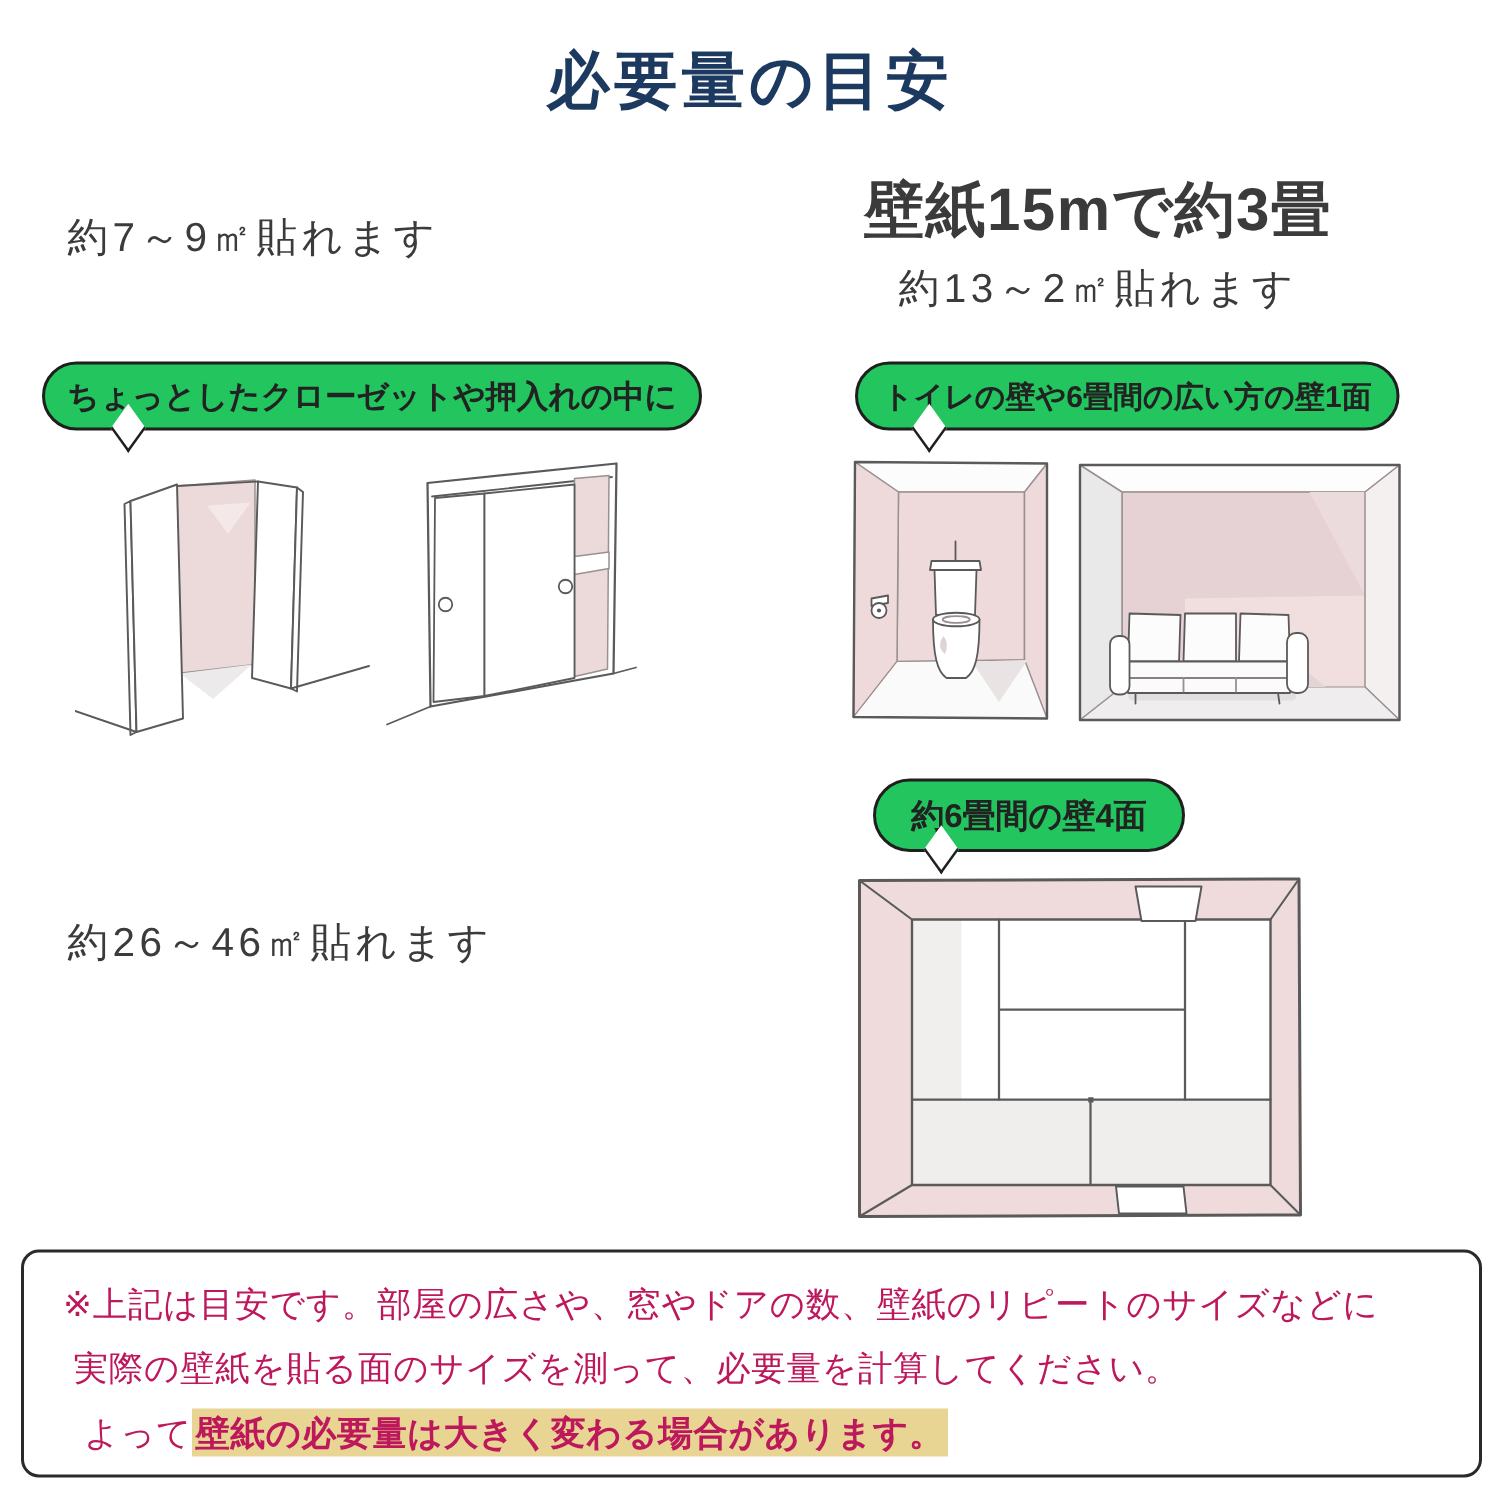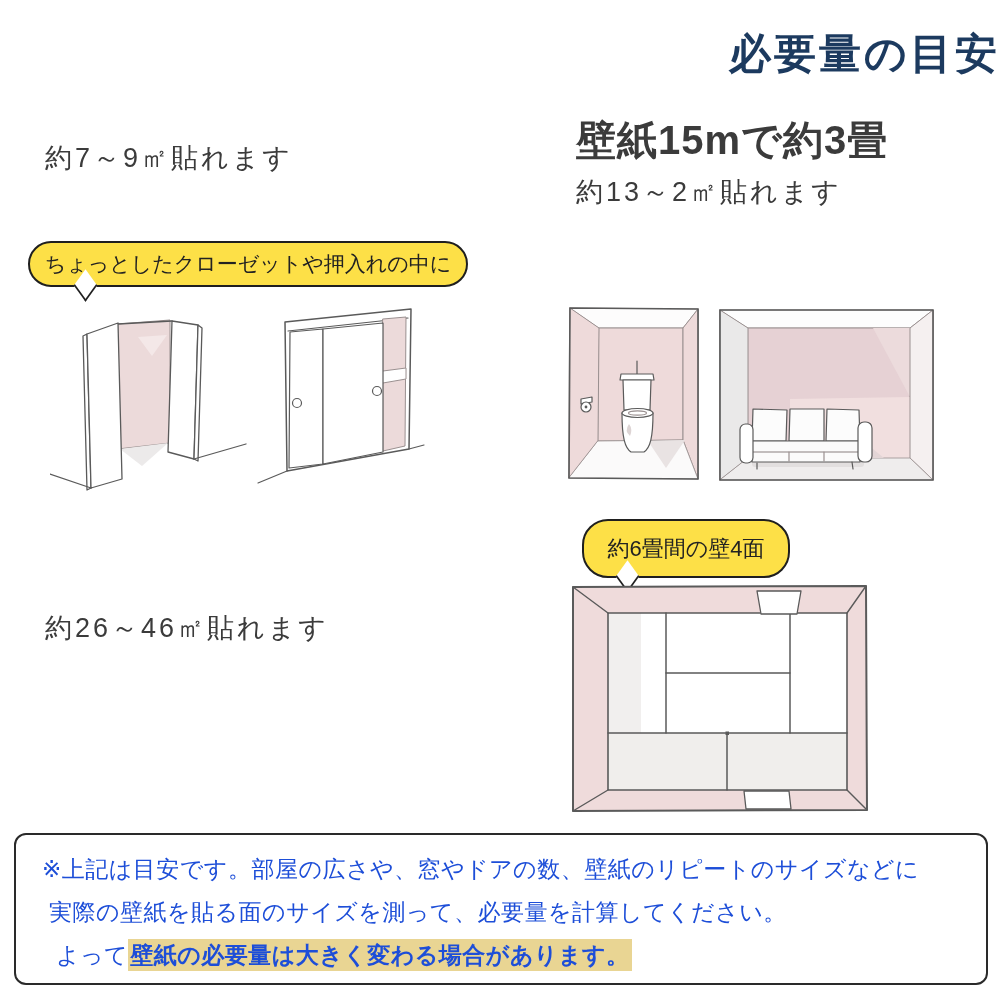--- a/index.html
+++ b/index.html
@@ -1,50 +1,50 @@
 <!DOCTYPE html>
 <html><head>
 <meta charset="utf-8">
 <style>
   html,body{margin:0;padding:0;background:#fff;}
   .canvas{
     position:relative;width:1000px;height:1000px;background:#ffffff;
     font-family:"Liberation Sans","DejaVu Sans",sans-serif;color:#333;overflow:hidden;
   }
   .page-title{
-    position:absolute;left:0;top:26px;width:1000px;text-align:right;
+    position:absolute;left:0;top:26px;width:1000px;text-align:center;
     font-size:42px;font-weight:800;letter-spacing:3px;color:#1c3a5f;
   }
   .sec-head{position:absolute;}
   .sec-head .h{font-size:40px;font-weight:800;color:#3b3b3b;letter-spacing:1px;line-height:1.1;}
-  .sec-head .s{font-size:27px;font-weight:500;color:#3b3b3b;letter-spacing:3px;margin-top:12px;}
+  .sec-head .s{font-size:27px;font-weight:500;color:#3b3b3b;letter-spacing:3px;margin-top:12px;text-align:center;}
   .head-10m{left:45px;top:128px;}
   .head-15m{left:576px;top:118px;}
   .head-30m{left:45px;top:598px;}
   .bubble{
-    position:absolute;box-sizing:border-box;background:#fde047;border:2px solid #1f1f1f;
+    position:absolute;box-sizing:border-box;background:#22c55e;border:2px solid #1f1f1f;
     border-radius:26px;display:flex;align-items:center;justify-content:center;
-    font-size:20px;font-weight:400;color:#222;white-space:nowrap;
+    font-size:20px;font-weight:700;color:#222;white-space:nowrap;
   }
   .bubble-10m{left:28px;top:241px;width:440px;height:46px;font-size:21px;}
   .bubble-15m{left:570px;top:241px;width:363px;height:46px;}
-  .bubble-6tatami{left:582px;top:519px;width:208px;height:59px;font-size:22px;}
+  .bubble-6tatami{left:582px;top:519px;width:208px;height:49px;font-size:22px;}
   .tail{
     position:absolute;bottom:-12px;width:21px;height:21px;background:#fff;
     border-right:2px solid #1f1f1f;border-bottom:2px solid #1f1f1f;
     transform:scaleX(.72) rotate(45deg);
   }
   .bubble-10m .tail{left:44px;}
   .bubble-15m .tail{left:36px;}
   .bubble-6tatami .tail{left:32px;}
   .illus{position:absolute;}
   .note-box{
     position:absolute;left:14px;top:833px;width:974px;height:152px;box-sizing:border-box;
     border:2px solid #2a2a2a;border-radius:12px;background:#fff;
-    padding:13px 20px 12px 26px;font-size:23px;letter-spacing:.5px;color:#1d4ed8;
+    padding:13px 20px 12px 26px;font-size:23px;letter-spacing:.5px;color:#be185d;
   }
   .note-box .ln{line-height:43px;white-space:nowrap;}
   .note-box .ln2{margin-left:14px;}
   .note-box .ln3{margin-left:7px;}
   .hl{font-weight:800;background:#e9d593;padding:3px 2px;}
 </style>
 </head>
 <body>
 
 <div class="canvas">
@@ -55,20 +55,24 @@
     <div class="s">約7～9㎡貼れます</div>
   </div>
   <div class="bubble bubble-10m">
     <span>ちょっとしたクローゼットや押入れの中に</span>
     <div class="tail"></div>
   </div>
 
   <div class="sec-head head-15m">
     <div class="h">壁紙15mで約3畳</div>
     <div class="s">約13～2㎡貼れます</div>
+  </div>
+  <div class="bubble bubble-15m">
+    <span>トイレの壁や6畳間の広い方の壁1面</span>
+    <div class="tail"></div>
   </div>
 
   <div class="sec-head head-30m">
     <div class="s">約26～46㎡貼れます</div>
   </div>
   <div class="bubble bubble-6tatami">
     <span>約6畳間の壁4面</span>
     <div class="tail"></div>
   </div>
 

